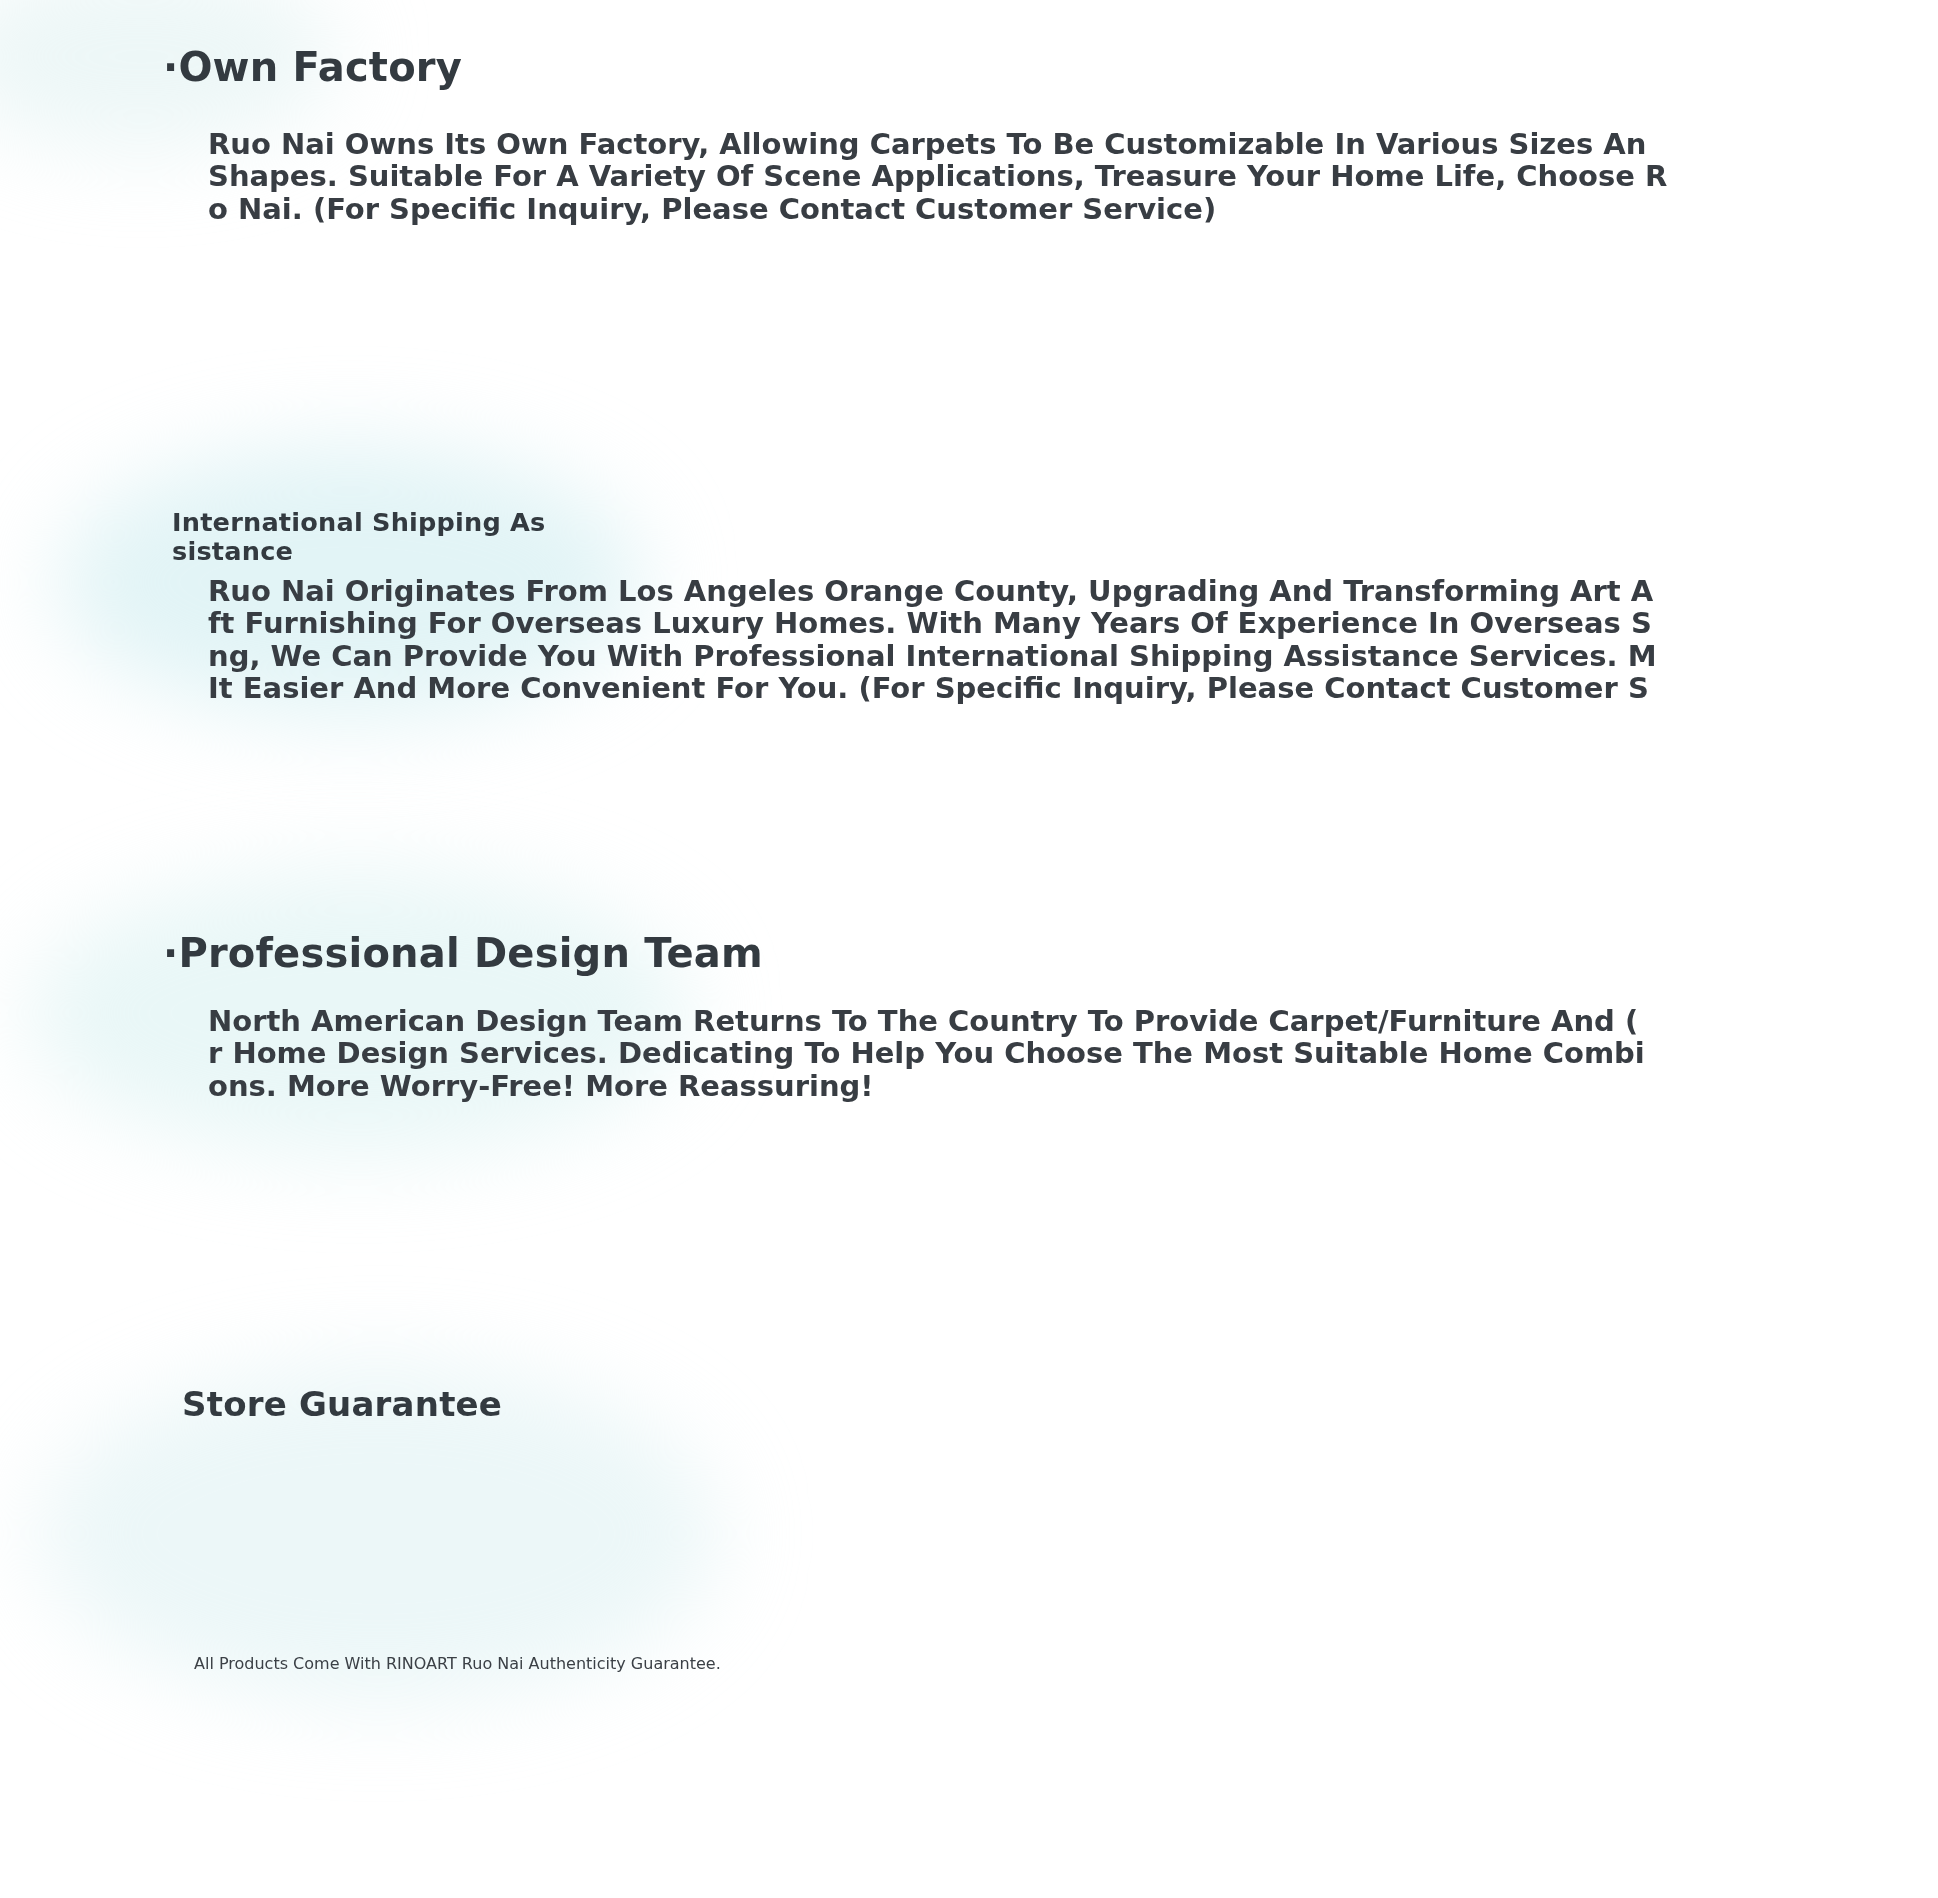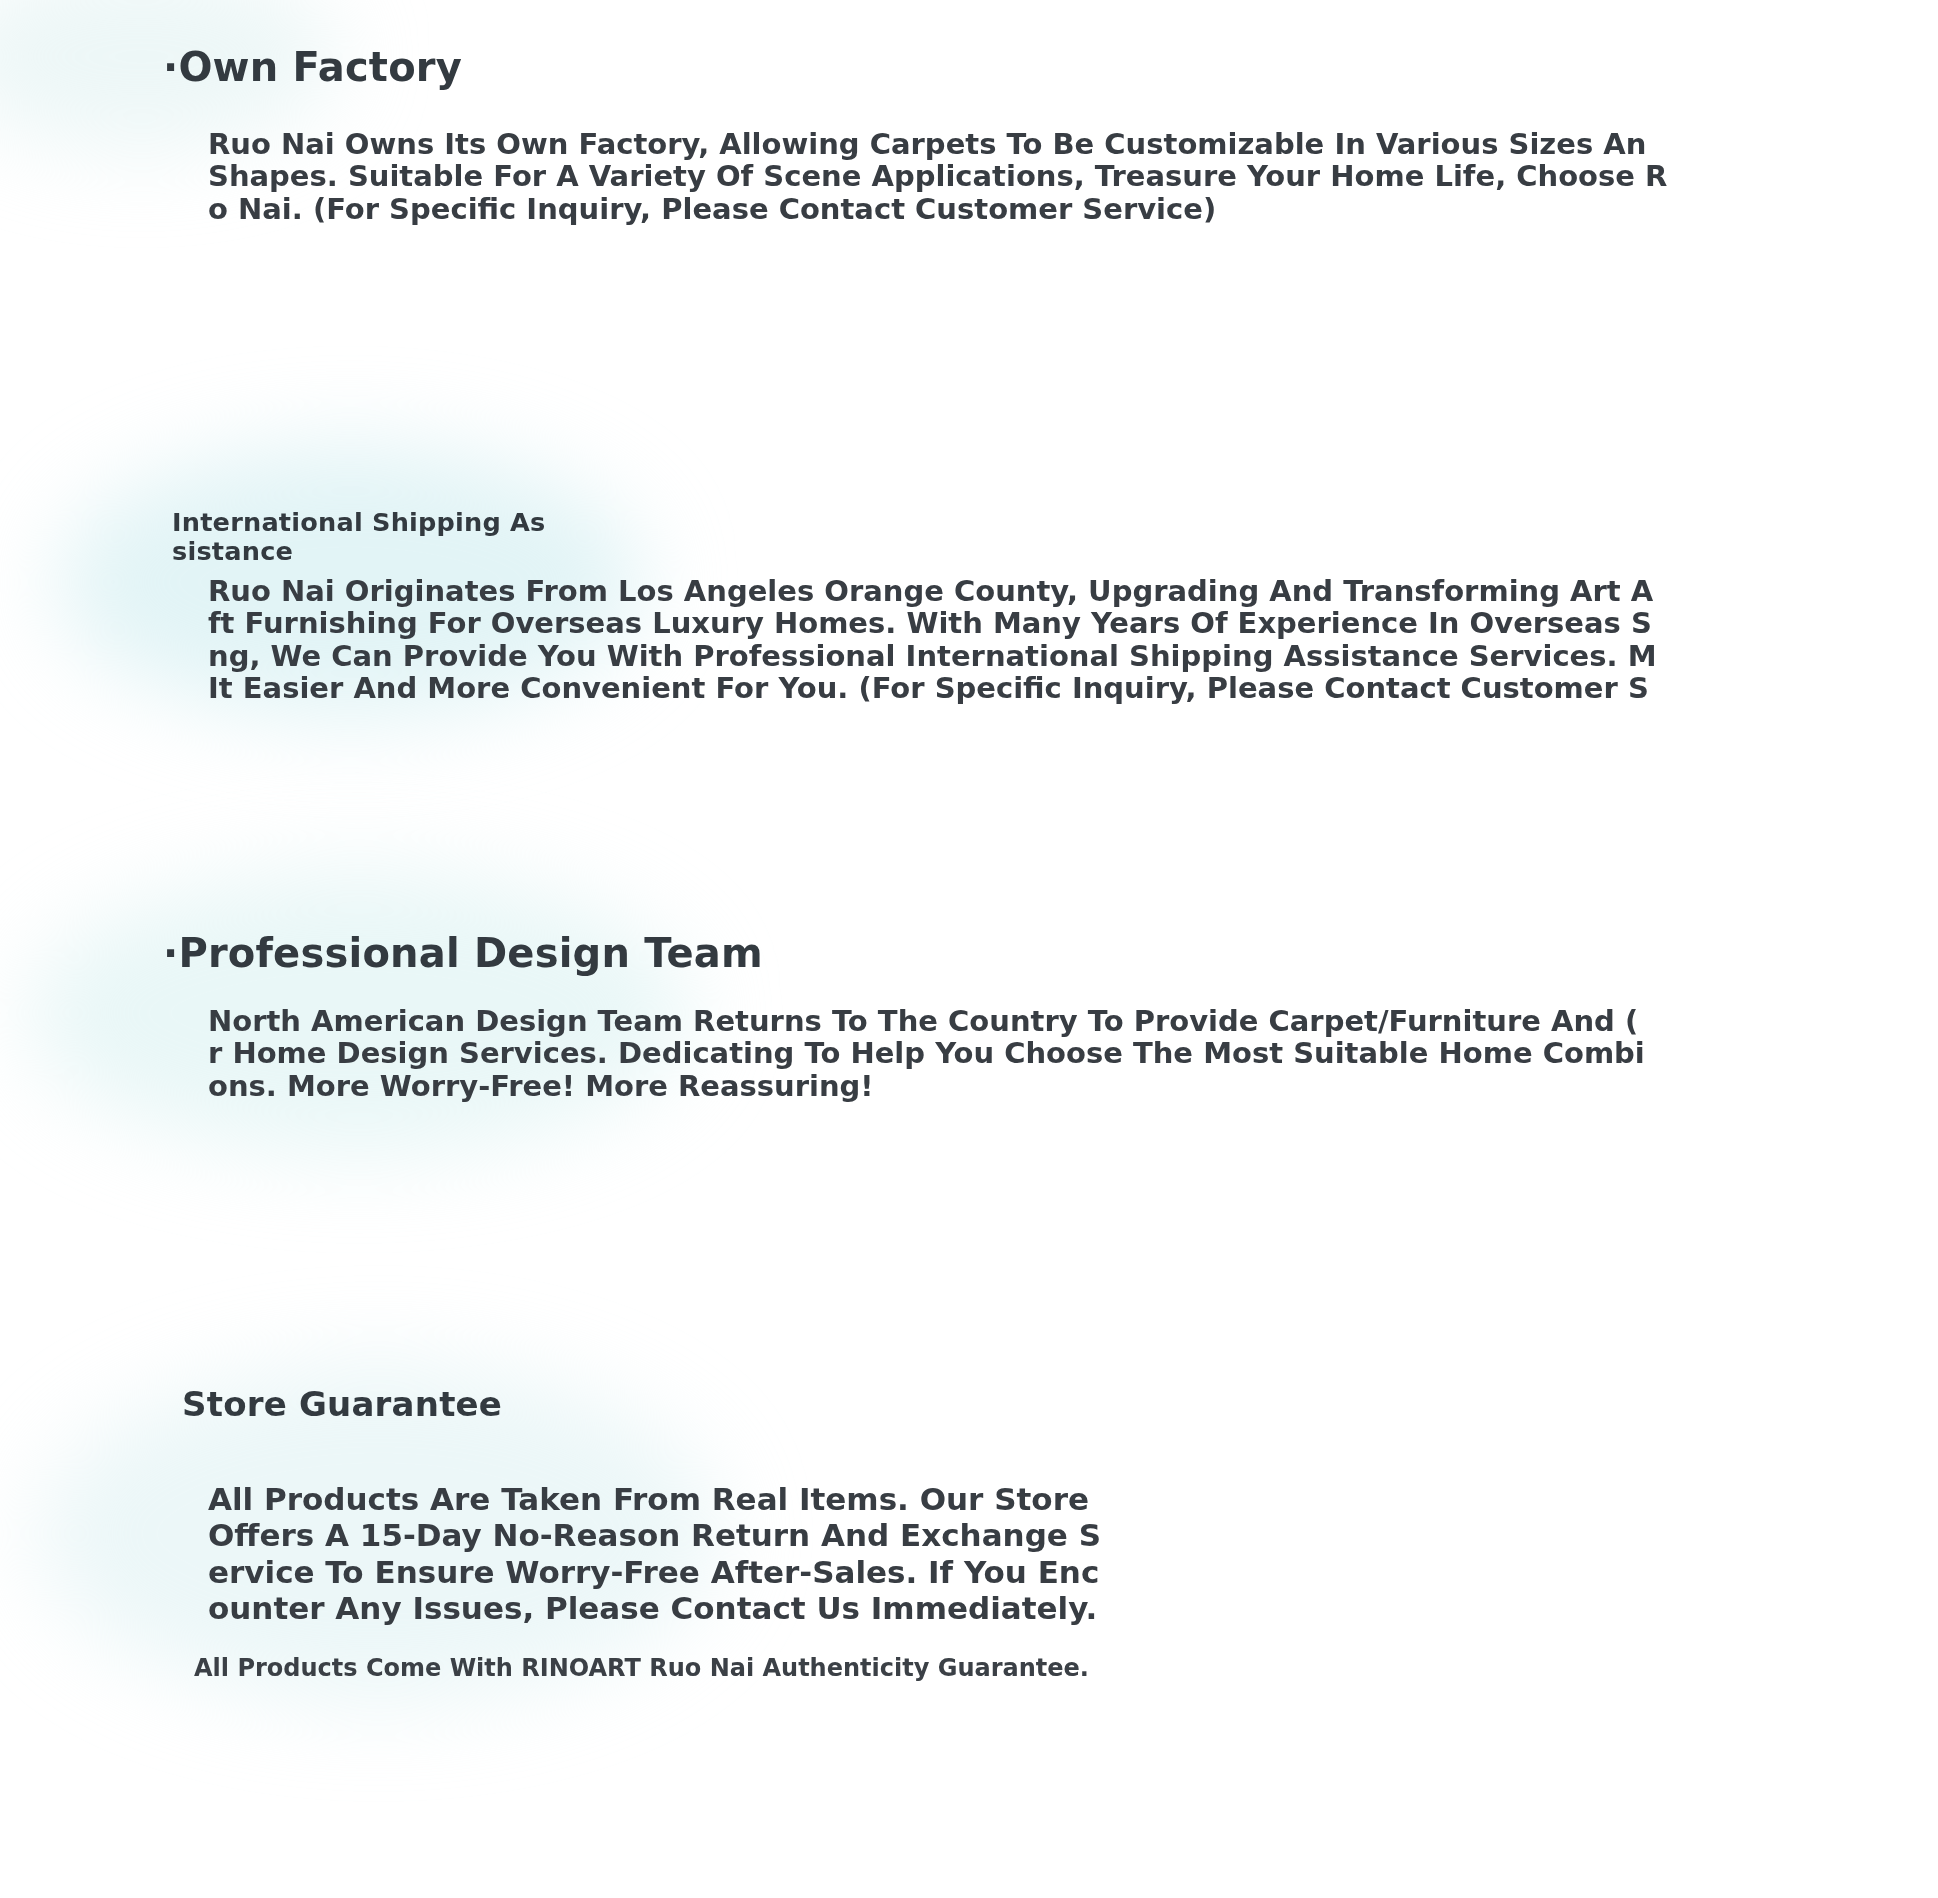--- a/index.html
+++ b/index.html
@@ -77,23 +77,23 @@
     width: 1987px;
   }
 
   .body-narrow {
     width: 1032px;
     font-size: 31px;
     line-height: 1.17;
   }
 
   .footnote {
-    font-weight: bold;
+    font-weight: normal;
     color: #3b4046;
-    font-size: 24px;
+    font-size: 16px;
     line-height: 1.2;
     white-space: nowrap;
   }
 
   
   #blk-own-factory-title      { left: 163px;  top: 45px; }
   #blk-own-factory-body       { left: 208px;  top: 128px; }
 
   #blk-shipping-title         { left: 172px;  top: 508px; }
   #blk-shipping-body          { left: 208px;  top: 575px; }
@@ -140,24 +140,18 @@
   </div>
   <div class="block" id="blk-design-body">
     <div class="body-text body-wide">North American Design Team Returns To The Country To Provide Carpet/Furniture And (
 r Home Design Services. Dedicating To Help You Choose The Most Suitable Home Combi
 ons. More Worry-Free! More Reassuring!</div>
   </div>
 
   <div class="block" id="blk-guarantee-title">
     <div class="heading h-medium">Store Guarantee</div>
   </div>
-  <div class="block" id="blk-guarantee-body">
-    <div class="body-text body-narrow">All Products Are Taken From Real Items. Our Store
-Offers A 15-Day No-Reason Return And Exchange S
-ervice To Ensure Worry-Free After-Sales. If You Enc
-ounter Any Issues, Please Contact Us Immediately.</div>
-  </div>
   <div class="block" id="blk-guarantee-note">
     <div class="footnote">All Products Come With RINOART Ruo Nai Authenticity Guarantee.</div>
   </div>
 
 </div>
 
 
 </body></html>

